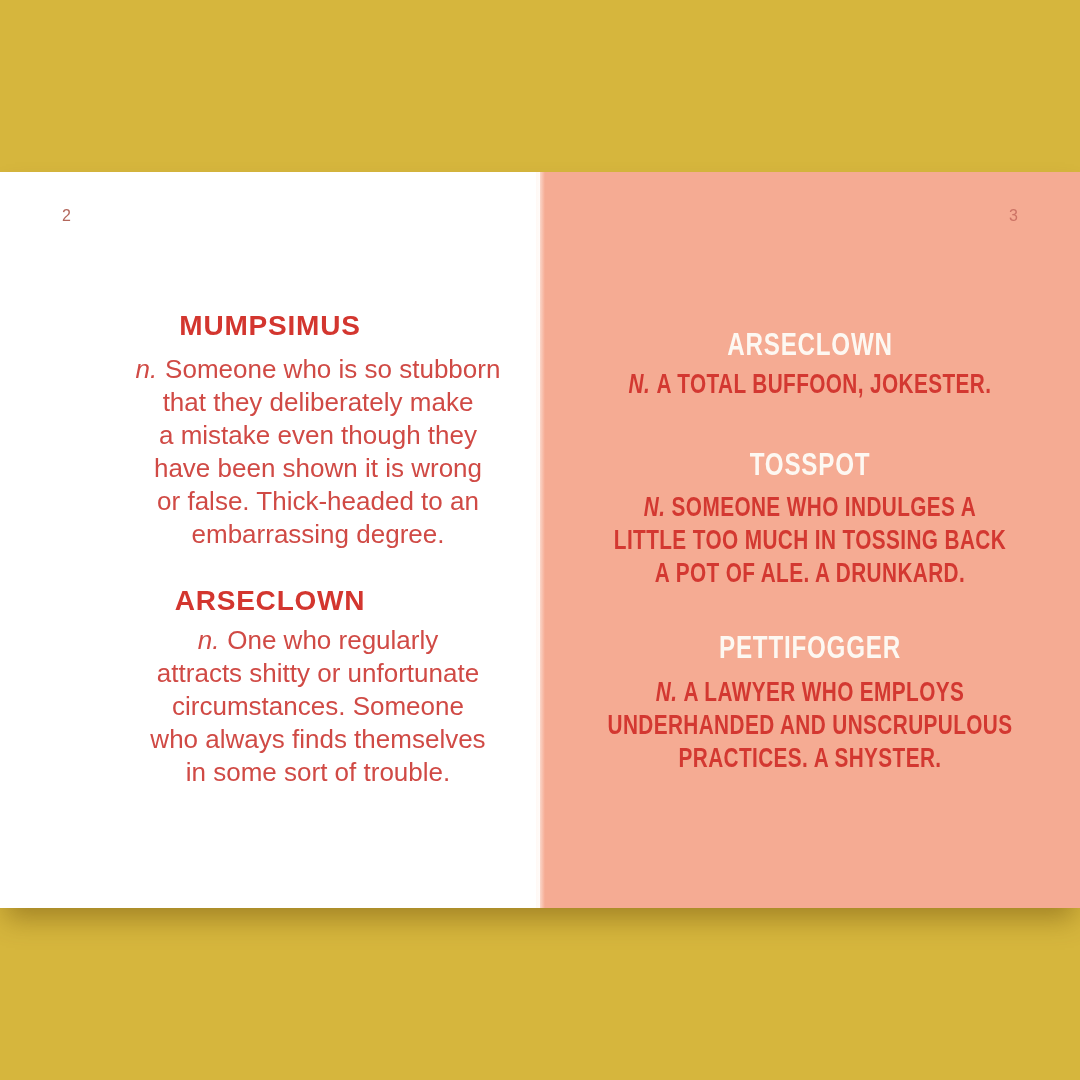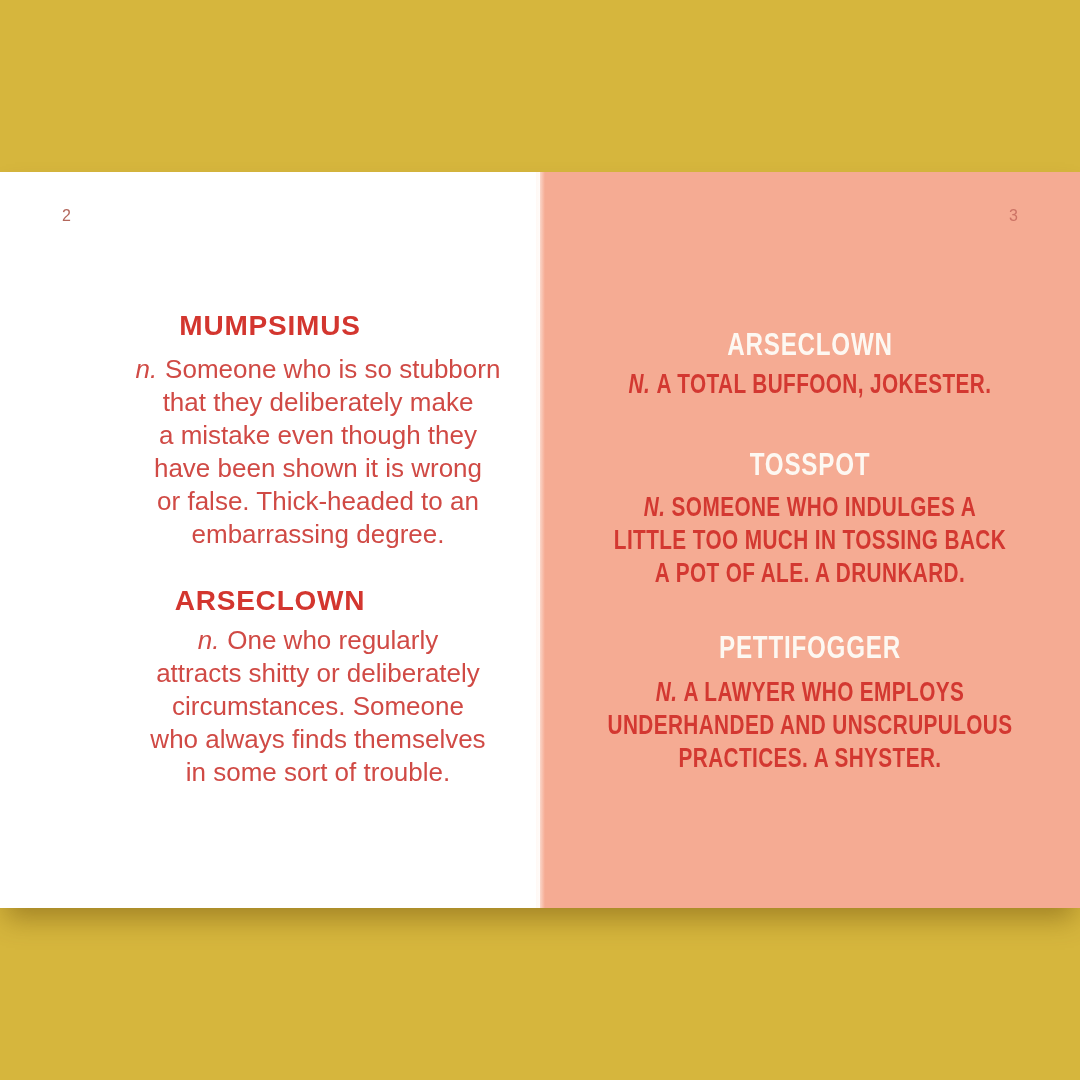--- a/index.html
+++ b/index.html
@@ -118,21 +118,21 @@
 that they deliberately make
 a mistake even though they
 have been shown it is wrong
 or false. Thick-headed to an
 embarrassing degree.</span>
       </div>
 
       <div class="lterm lt2">ARSECLOWN</div>
       <div class="ldef ld2">
         <span class="pos">n.</span><span class="def-lines">One who regularly
-attracts shitty or deliberately
+attracts shitty or unfortunate
 circumstances. Someone
 who always finds themselves
 in some sort of trouble.</span>
       </div>
     </div>
 
     <div class="page page-right">
       <div class="pgnum pgnum-right">3</div>
 
       <div class="rterm rt1">ARSECLOWN</div>

